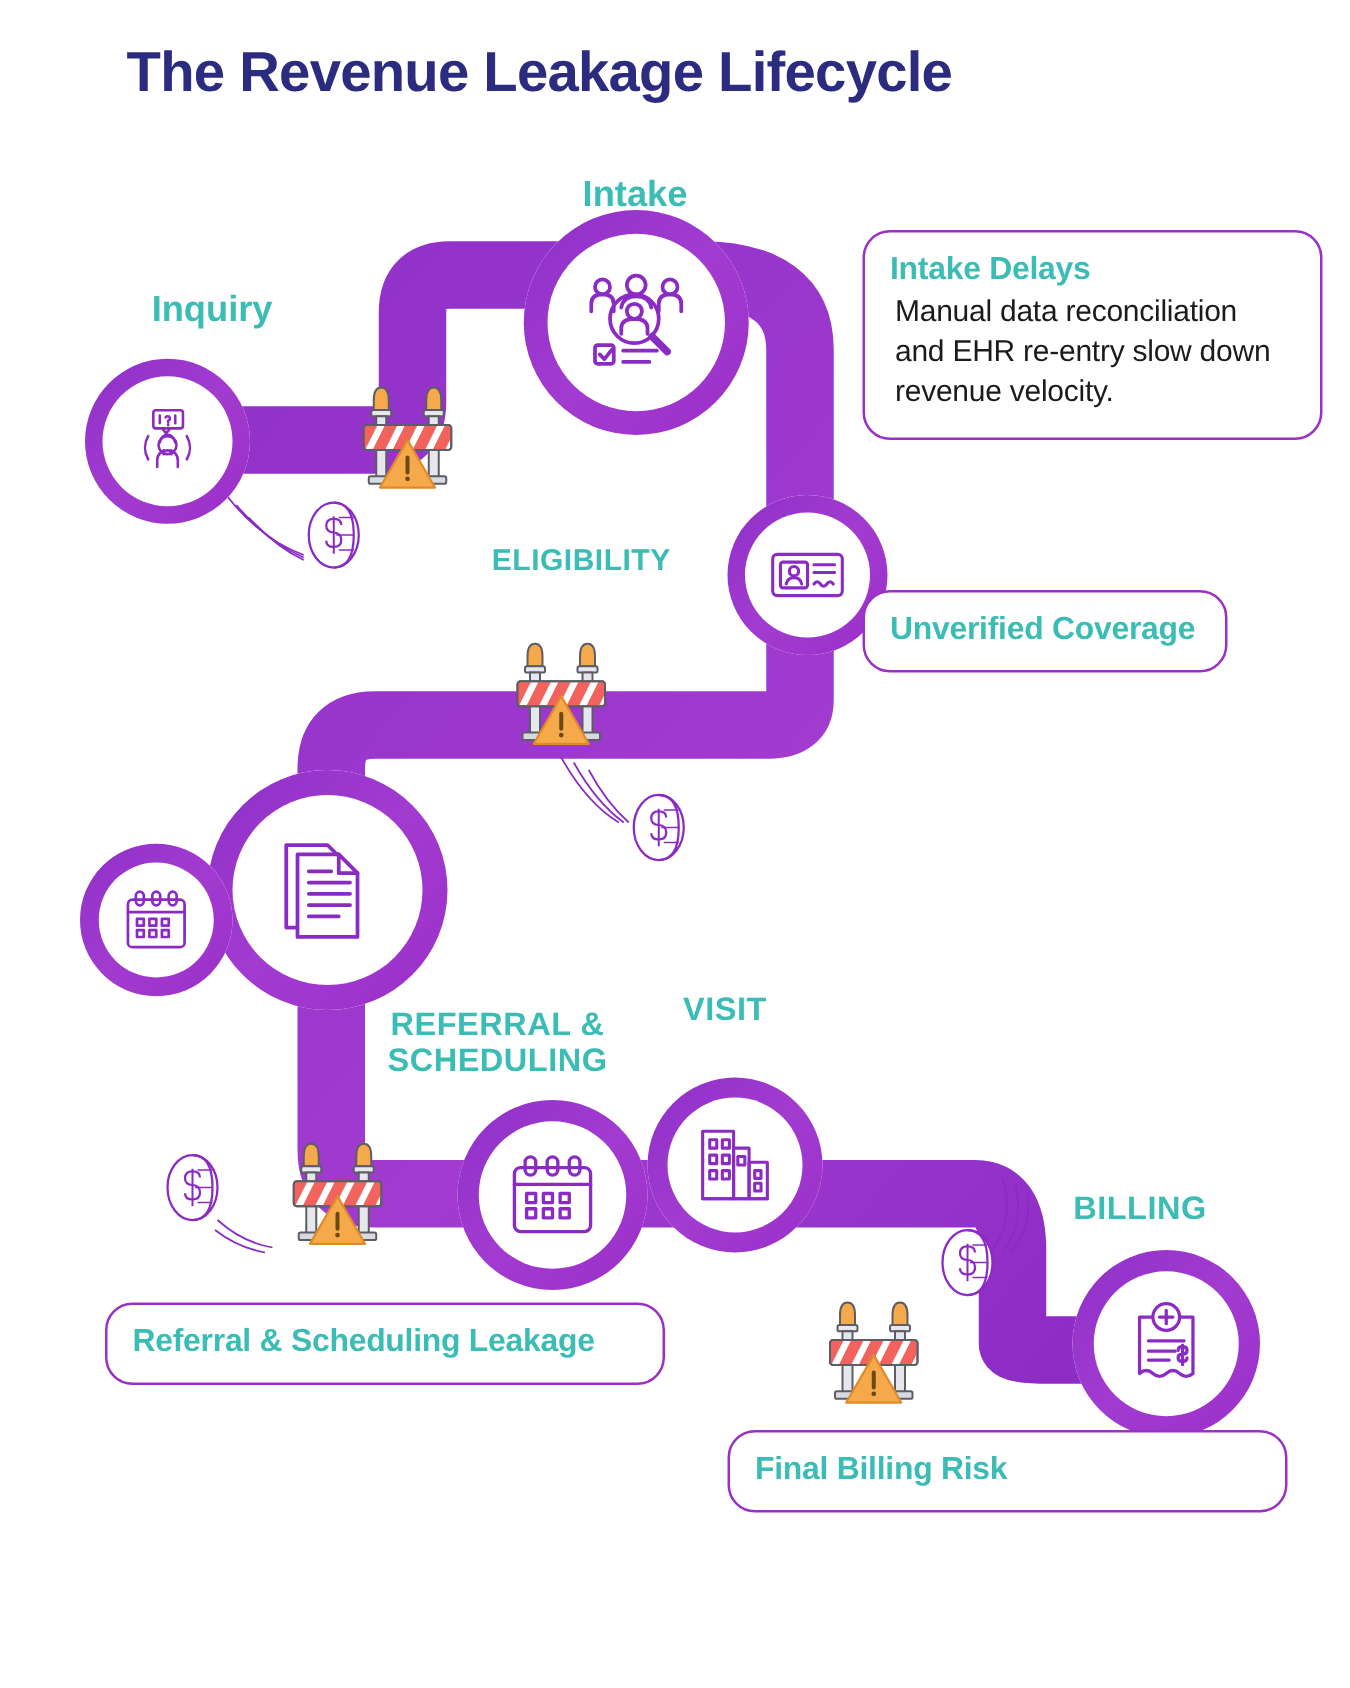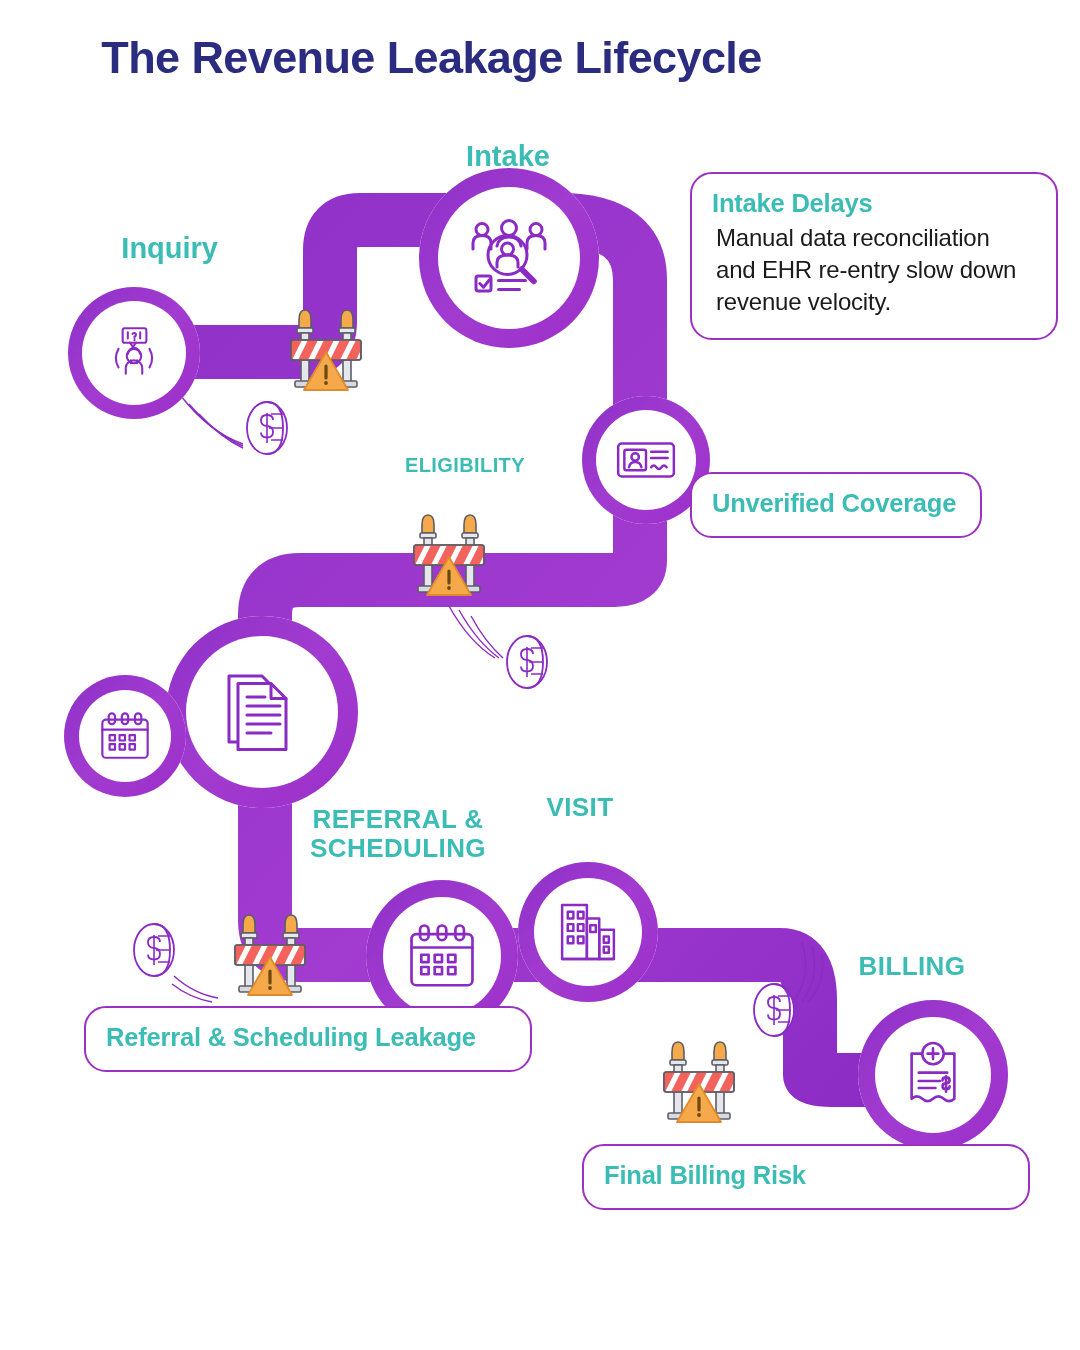--- a/index.html
+++ b/index.html
@@ -98,21 +98,21 @@
              Q 810 955 810 1000
              L 810 1075
              Q 810 1080 840 1080
              L 940 1080" fill="none" stroke="url(#pg)" stroke-width="54" stroke-linecap="butt" stroke-linejoin="round"></path>
   </svg>
 
   <div class="stage-label" style="left:58px;top:232px;width:160px;font-size:29px;text-align:right;">Inquiry</div>
 
   <div class="stage-label" style="left:400px;top:114px;width:216px;font-size:29px;margin-top:26px;">Intake</div>
 
-  <div class="stage-label" style="left:350px;top:454px;width:230px;font-size:20px;letter-spacing:0.4px;">ELIGIBILITY</div>
+  <div class="stage-label" style="left:350px;top:436px;width:230px;font-size:24px;letter-spacing:0.4px;">ELIGIBILITY</div>
 
   <div class="stage-label" style="left:283px;top:805px;width:230px;font-size:26px;letter-spacing:0.4px;">REFERRAL &amp;
 SCHEDULING</div>
 
   <div class="stage-label" style="left:500px;top:793px;width:160px;font-size:26px;letter-spacing:0.4px;">VISIT</div>
 
   <div class="stage-label" style="left:832px;top:952px;width:160px;font-size:26px;letter-spacing:0.4px;">BILLING</div>
 
   <div class="node" style="left:68px;top:287px;width:132px;height:132px;">
     <div class="ring"></div>
@@ -439,30 +439,30 @@
       <path d="M70 8 q8 32 -10 56" stroke-width="1.4"></path>
       <path d="M80 16 q4 28 -14 48" stroke-width="1.4"></path>
       <ellipse cx="32" cy="72" rx="20" ry="26" fill="#fff"></ellipse>
       <path d="M32 46 q16 0 16 26 q0 26 -16 26"></path>
       <path d="M48 58 h-12 M48 72 h-14 M48 84 h-12" stroke-width="1.3"></path>
       <path d="M32 57 v30" stroke-width="1.6"></path>
       <path d="M38 64 q0 -5 -6 -5 q-6 0 -6 5.5 q0 5 6 5.5 q6 0.5 6 6 q0 5.5 -6 5.5 q-6 0 -6 -5" stroke-width="1.8"></path>
     </svg>
   </div>
 
-  <div class="callout" style="left:690px;top:172px;width:368px;">
+  <div class="callout" style="left:690px;top:184px;width:368px;">
     <h3>Intake Delays</h3>
     <p>Manual data reconciliation and EHR re-entry slow down revenue velocity.</p>
   </div>
 
   <div class="callout" style="left:690px;top:472px;width:292px;">
     <h3>Unverified Coverage</h3>
   </div>
 
-  <div class="callout" style="left:84px;top:1006px;width:448px;">
+  <div class="callout" style="left:84px;top:1042px;width:448px;">
     <h3>Referral &amp; Scheduling Leakage</h3>
   </div>
 
   <div class="callout" style="left:582px;top:1144px;width:448px;">
     <h3>Final Billing Risk</h3>
   </div>
 
 </div>
 
 </body></html>

